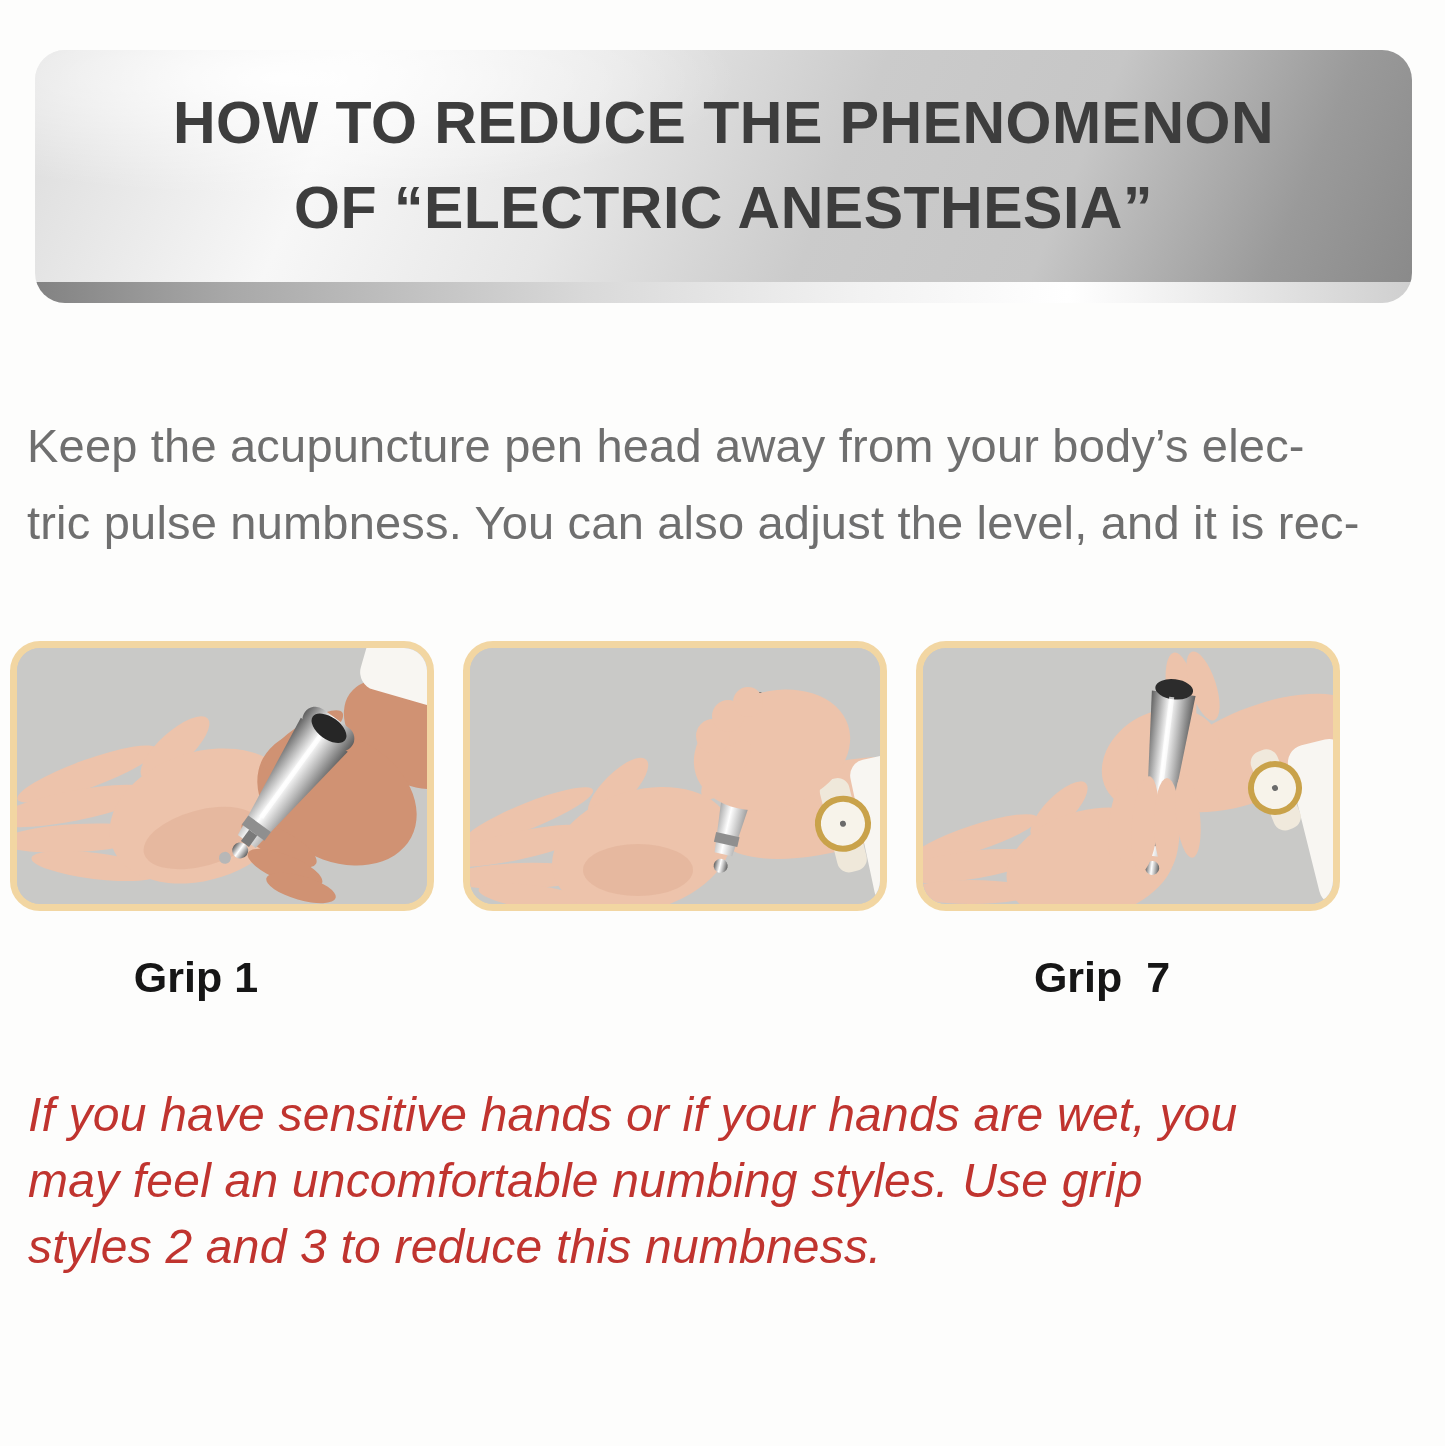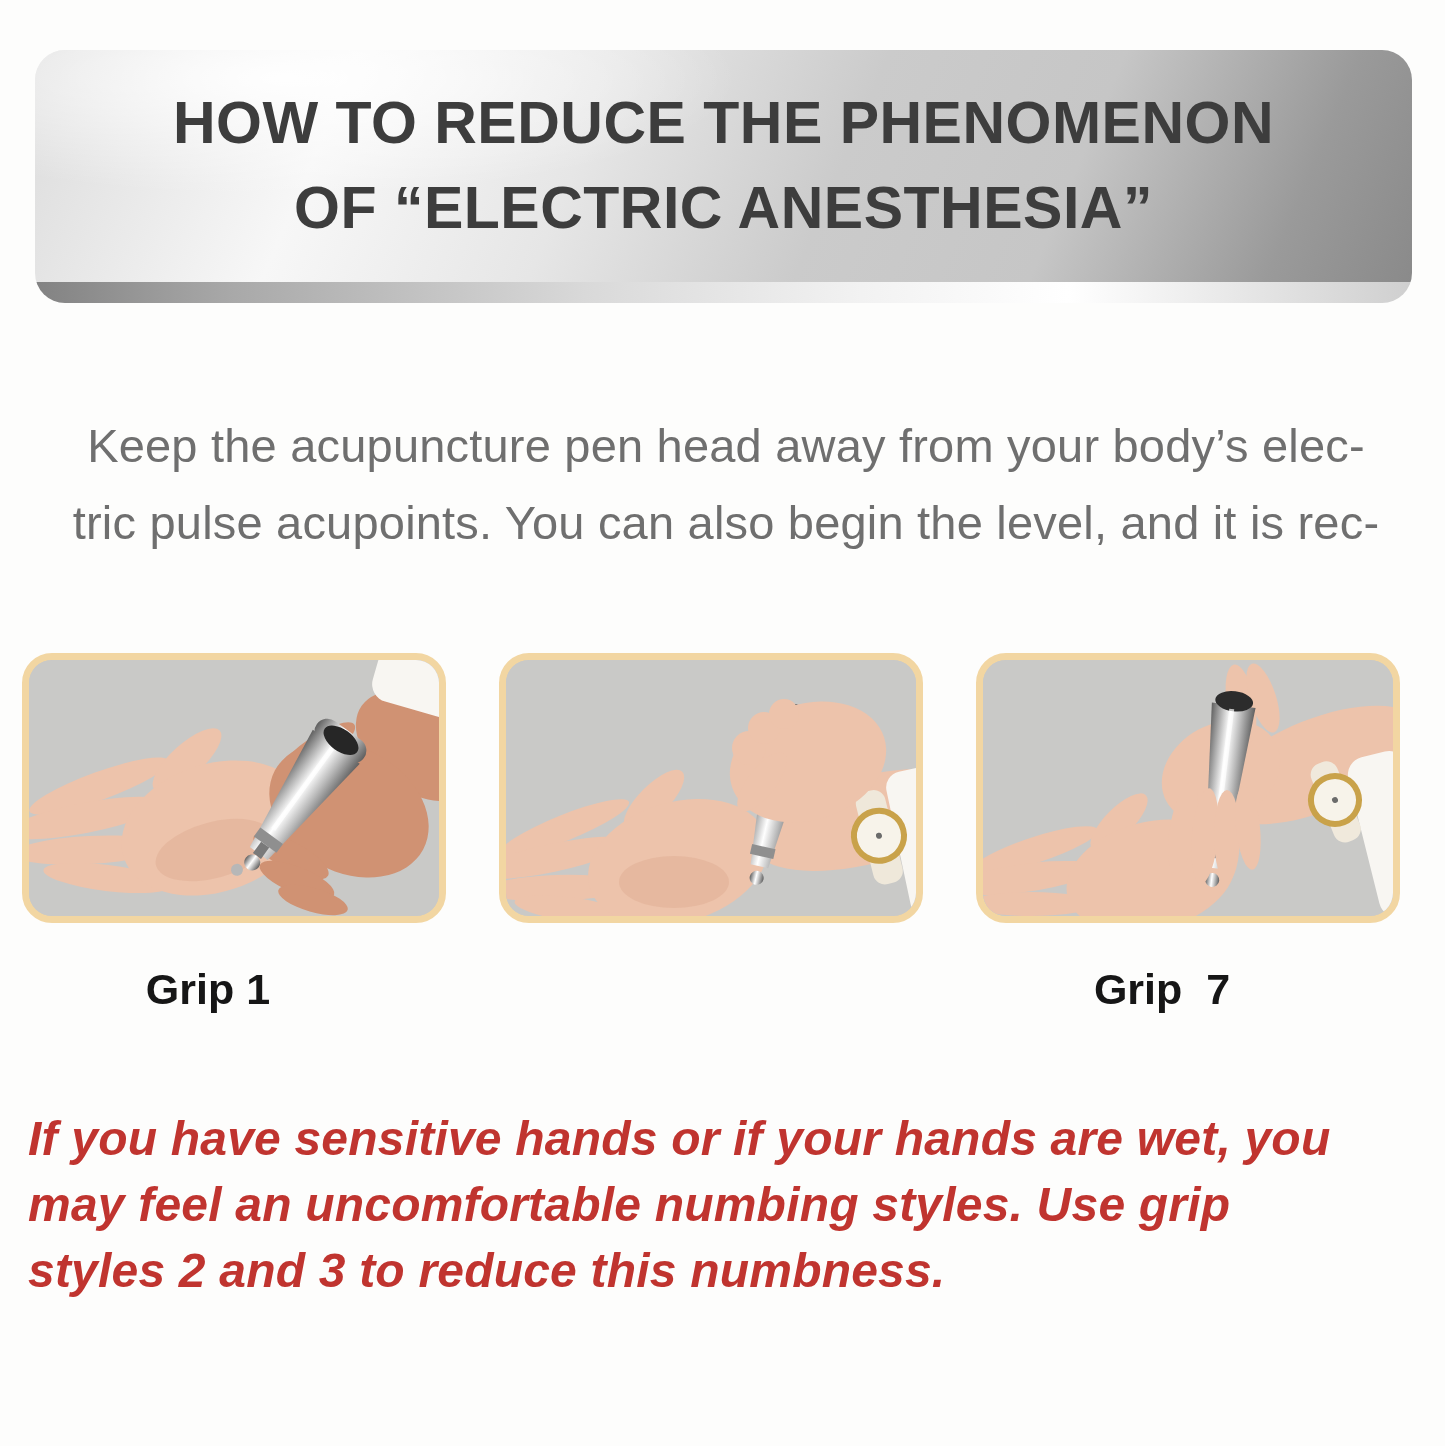--- a/index.html
+++ b/index.html
@@ -30,42 +30,42 @@
   .banner-line{
     font-size:59px;font-weight:700;letter-spacing:.5px;color:var(--banner_text);
     line-height:1;white-space:nowrap;
   }
   .banner-bevel{
     height:21px;
     background:linear-gradient(90deg,#828282 0%,#a8a8a8 14%,#d9d9d9 40%,#f2f2f2 60%,#ffffff 75%,#cfcfcf 100%);
   }
 
   
-  .intro{margin:104px 20px 0 27px;text-align:center;}
+  .intro{margin:104px 20px 0 27px;}
   .intro-line{
     font-size:47px;line-height:77px;color:var(--intro_text);
     letter-spacing:.2px;white-space:nowrap;
   }
 
   
   .grips{display:flex;gap:81px;padding-left:10px;margin-top:80px;}
-  .grip{margin:12px;width:372px;}
+  .grip{margin:0;width:372px;}
   .photo{
     box-sizing:border-box;width:424px;height:270px;
     border:7px solid var(--frame_border);border-radius:30px;
     background:var(--photo_bg);overflow:hidden;
   }
   .photo svg{display:block;}
   figcaption{
     text-align:center;margin-top:42px;font-size:43px;font-weight:700;
     color:var(--caption_text);white-space:pre;
   }
 
   
-  .warning{margin:80px 30px 0 28px;font-weight:bold;}
+  .warning{margin:80px 30px 0 28px;}
   .warning-line{
     font-style:italic;font-size:48px;line-height:66px;
     color:var(--warning_text);white-space:nowrap;letter-spacing:.2px;
   }
 
   
   .pbg{fill:var(--photo_bg);} .sk{fill:var(--skin);} .sk2{fill:var(--skin_dark);}
   .shd{fill:var(--skin_shade);} .slv{fill:var(--sleeve);}
 </style>
 </head>
@@ -76,21 +76,21 @@
   <header class="banner">
     <div class="banner-face">
       <div class="banner-line">HOW TO REDUCE THE PHENOMENON</div>
       <div class="banner-line">OF “ELECTRIC ANESTHESIA”</div>
     </div>
     <div class="banner-bevel"></div>
   </header>
 
   <div class="intro">
     <div class="intro-line">Keep the acupuncture pen head away from your body’s elec-</div>
-    <div class="intro-line">tric pulse acupoints. You can also begin the level, and it is rec-</div>
+    <div class="intro-line">tric pulse numbness. You can also adjust the level, and it is rec-</div>
   </div>
 
   <section class="grips">
 
     <figure class="grip">
       <div class="photo">
         <svg width="410" height="256" viewBox="0 0 410 256">
           <defs>
             <linearGradient id="pg1" x1="0" y1="0" x2="1" y2="0">
               <stop offset="0" style="stop-color:var(--metal_dark)"></stop>

